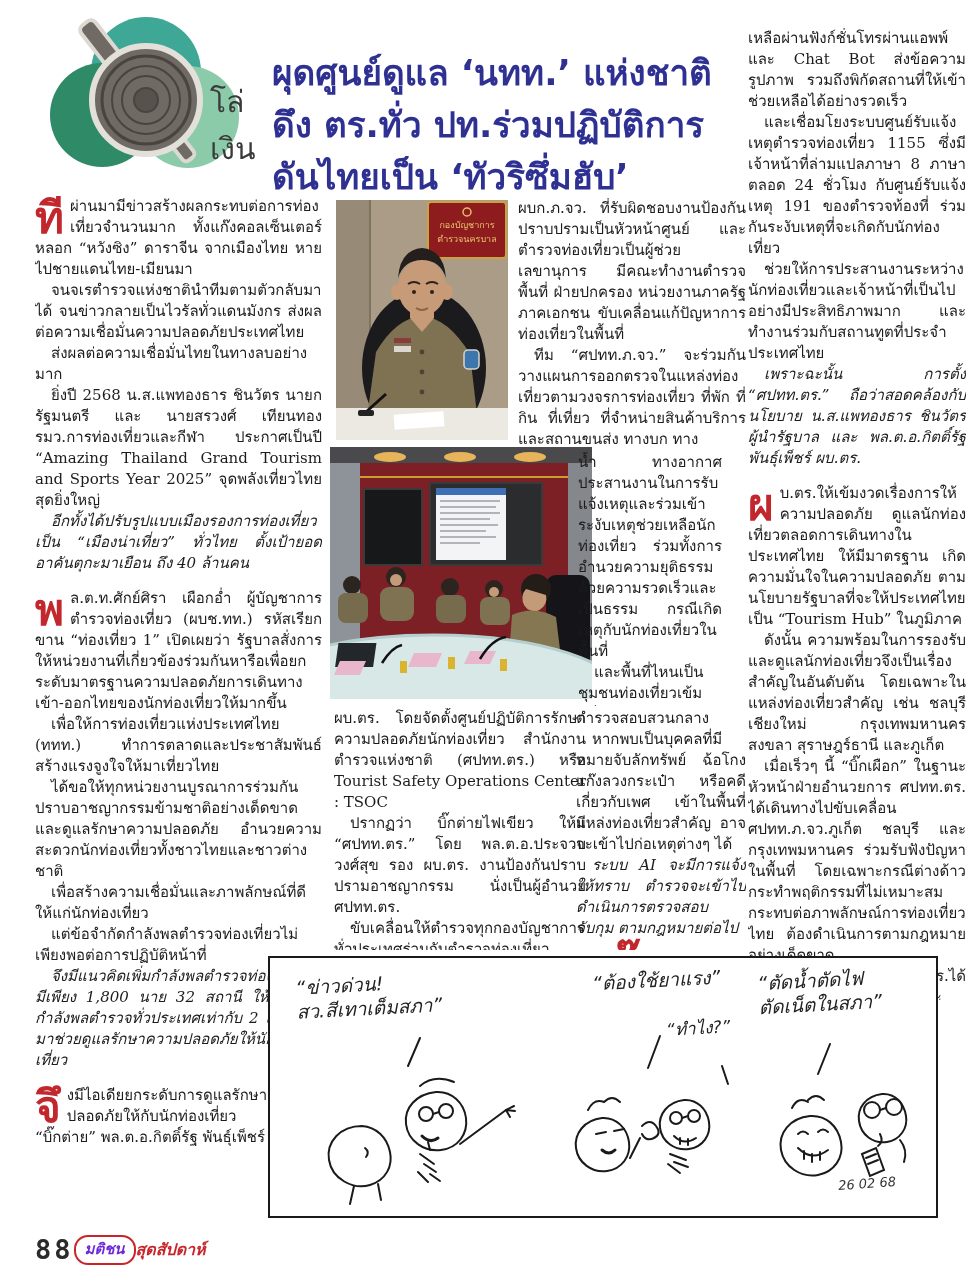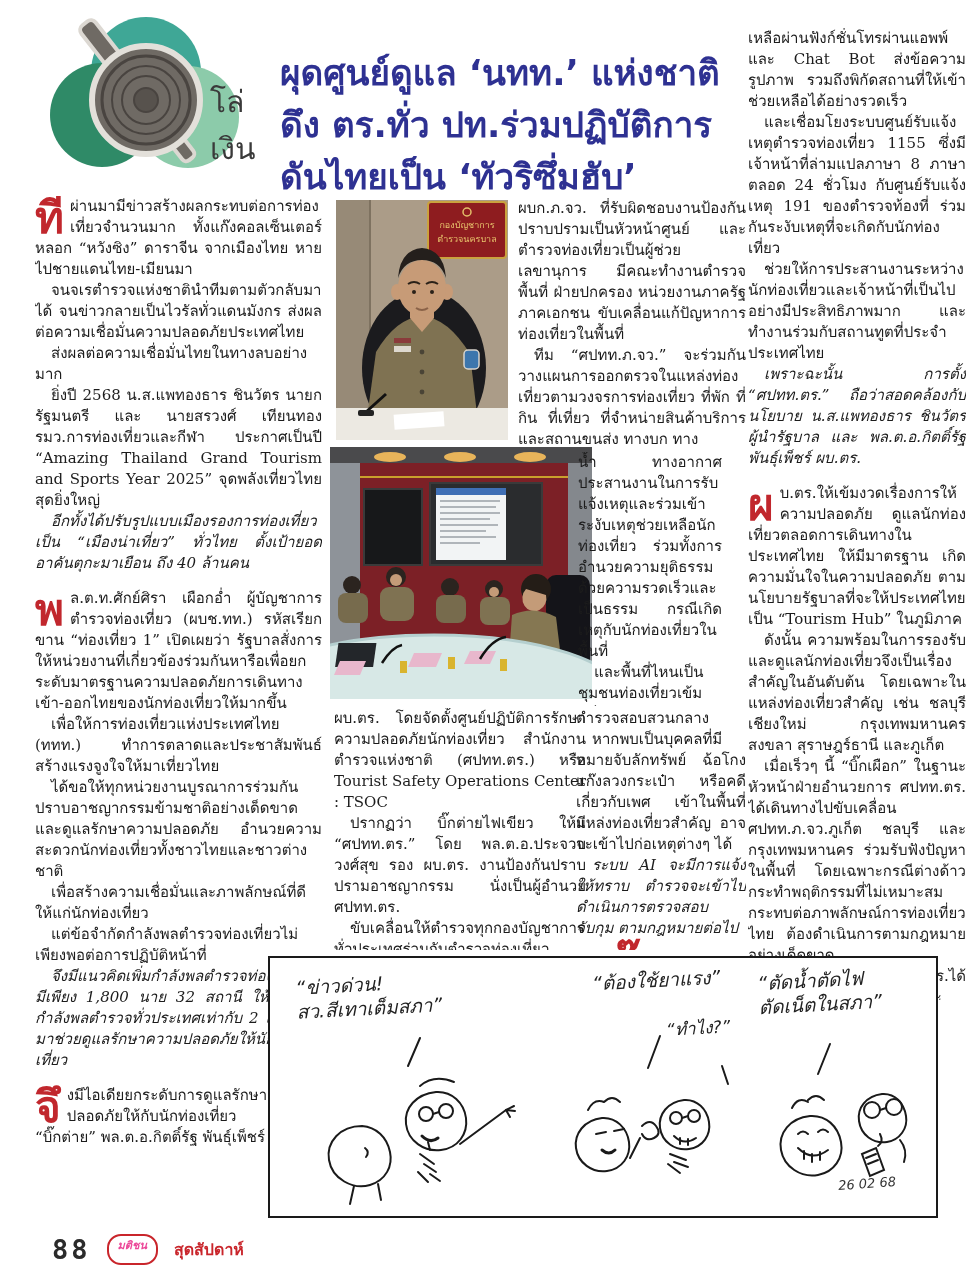--- a/index.html
+++ b/index.html
@@ -4,21 +4,21 @@
 <style>
   html,body{margin:0;padding:0;background:#e8e8e8;}
   .page{position:relative;width:980px;height:1273px;background:#ffffff;overflow:hidden;
         font-family:"DejaVu Serif", serif;color:#1c1c1c;}
   
   .logo{position:absolute;left:28px;top:16px;width:244px;height:156px;}
   .logo-label{position:absolute;left:182px;top:62px;font-family:Liberation Serif, serif;
         font-size:30px;color:#3a3a3a;font-weight:500;}
   .headline{position:absolute;left:272px;top:24px;width:478px;height:168px;
         font-family:"DejaVu Sans",sans-serif;font-weight:bold;color:#2e3192;
-        font-size:35px;line-height:52px;white-space:nowrap;overflow:hidden;margin-left:8px;}
+        font-size:35px;line-height:52px;white-space:nowrap;overflow:hidden;}
   
   .tblock{position:absolute;overflow:hidden;}
   .col1{left:35px;top:196px;width:287px;height:1044px;}
   .col3{left:748px;top:28px;width:218px;height:972px;}
   .blockA{left:518px;top:198px;width:228px;height:250px;}
   .blockB{left:578px;top:452px;width:144px;height:254px;}
   .blockC{left:334px;top:708px;width:252px;height:242px;}
   .blockD{left:576px;top:708px;width:170px;height:242px;}
   .para{margin:0;text-align:justify;font-size:15px;line-height:21px;}
   .para.ind{text-indent:16px;}
@@ -34,26 +34,26 @@
         border:2px solid #1a1a1a;background:#fff;box-sizing:border-box;}
   .caption{position:absolute;font-family:"DejaVu Sans",sans-serif;font-style:italic;
         font-size:19px;line-height:24px;color:#222;white-space:pre-line;transform:rotate(-3deg);}
   .cap1{left:26px;top:14px;}
   .cap2{left:322px;top:10px;}
   .cap3{left:396px;top:58px;font-size:17px;}
   .cap4{left:488px;top:10px;}
   .sig{position:absolute;left:568px;top:218px;font-family:"DejaVu Sans",sans-serif;
         font-style:italic;font-size:13px;color:#333;transform:rotate(-4deg);}
   
-  .footer{position:absolute;left:52px;top:1234px;display:flex;align-items:center;gap:16px;}
+  .footer{position:absolute;left:35px;top:1234px;display:flex;align-items:center;gap:0;}
   .pageno{font-family:"DejaVu Sans Mono",monospace;font-weight:bold;font-size:27px;
         color:#2b2b2b;letter-spacing:3px;}
-  .brand{border:2px solid #c9252b;border-radius:14px;color:#ec4899;padding:0 9px 9px 9px;
-        font-weight:bold;font-style:italic;font-size:11px;font-family:"DejaVu Sans",sans-serif;}
-  .edition{color:#c9252b;font-weight:bold;font-size:16px;
+  .brand{border:2px solid #c9252b;border-radius:14px;color:#6d28d9;padding:0 9px 2px 9px;
+        font-weight:bold;font-style:italic;font-size:15px;font-family:"DejaVu Sans",sans-serif;}
+  .edition{color:#c9252b;font-weight:bold;font-style:italic;font-size:16px;
         font-family:"DejaVu Sans",sans-serif;}
 </style>
 </head>
 <body>
 
 <div class="page">
 
   <div class="logo">
     <svg width="244" height="156" viewBox="0 0 244 156">
       <circle cx="118" cy="56" r="55" fill="#3fa796"></circle>

